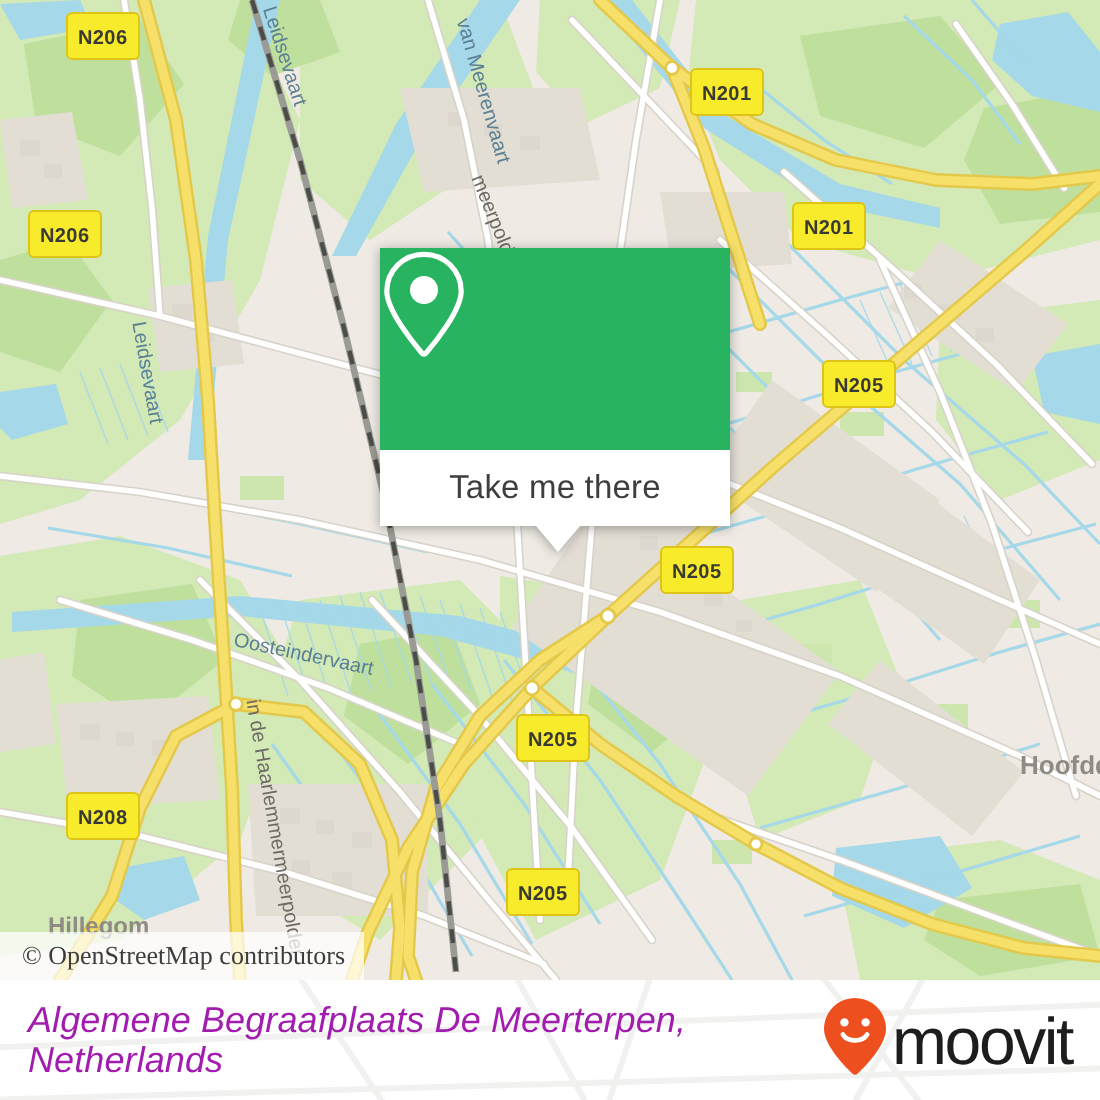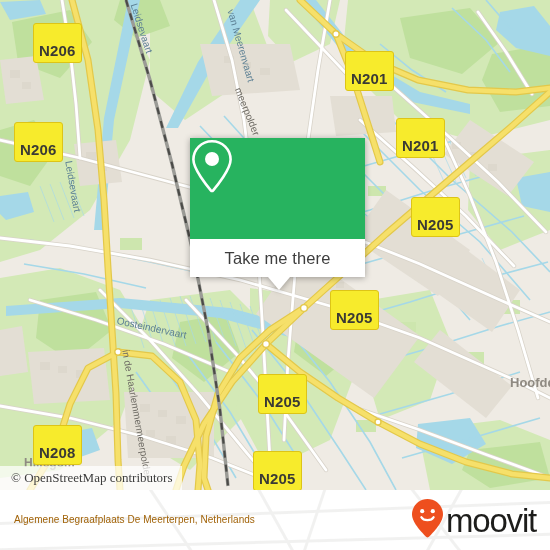--- a/index.html
+++ b/index.html
@@ -30,36 +30,34 @@
   .maplabel.water { color: #5b7f93; }
   .maplabel.place { color: #8f8a82; font-weight: bold; }
 
   
   .shield {
     position: absolute;
     background: #f7eb2c;
     border: 1.5px solid #ddc417;
     border-radius: 3px;
     color: #3a3a35;
-    font-size: 15px;
+    font-size: 10px;
     font-weight: bold;
     letter-spacing: .2px;
     line-height: 1;
-    padding: 19px 5px 4px 5px;
+    padding: 8px 5px 4px 5px;
     font-family: "Liberation Sans", sans-serif;
-    margin-top: 17px;
   }
 
   
   #callout {
     position: absolute;
     left: 190px; top: 124px;
     width: 175px;
     filter: drop-shadow(0 1px 3px rgba(0,0,0,0.33));
-    margin-top: 14px;
   }
   #callout-green {
     background: #27b35f;
     height: 101px;
     display: flex; align-items: center; justify-content: center;
   }
   #pin-icon svg { display: block; }
   #callout-label {
     background: #ffffff;
     height: 38px;
@@ -103,25 +101,26 @@
     opacity: .13;
   }
   #footer-inner {
     position: relative;
     width: 550px; height: 60px;
     display: flex; align-items: center;
     justify-content: space-between;
     padding: 0 14px 0 14px;
   }
   #footer-title {
-    color: #a16207;
-    font-size: 10px;
+    color: #a21caf;
+    font-size: 18px;
     line-height: 20px;
     max-width: 330px;
     letter-spacing: .05px;
+    font-style: italic;
   }
   #moovit-logo { display: flex; align-items: center; gap: 2px; }
   #moovit-wordmark {
     color: #1d1d1b;
     font-size: 33px;
     font-weight: normal;
     letter-spacing: -1.2px;
     line-height: 33px;
   }
 </style>
@@ -392,21 +391,21 @@
 
     <div id="map-shields">
         <div class="shield" style="left: 33px; top: 6px;">N206</div>
         <div class="shield" style="left: 14px; top: 105px;">N206</div>
         <div class="shield" style="left: 345px; top: 34px;">N201</div>
         <div class="shield" style="left: 396px; top: 101px;">N201</div>
         <div class="shield" style="left: 411px; top: 180px;">N205</div>
         <div class="shield" style="left: 330px; top: 273px;">N205</div>
         <div class="shield" style="left: 258px; top: 357px;">N205</div>
         <div class="shield" style="left: 253px; top: 434px;">N205</div>
-        <div class="shield" style="left: 33px; top: 408px;">N208</div>
+        <div class="shield" style="left: 33px; top: 396px;">N208</div>
       </div>
 
     <div id="callout">
       <div id="callout-green">
         <span id="pin-icon">
           <svg width="44" height="56" viewBox="0 0 44 56">
             <path d="M22 3.2 C11.6 3.2 3.4 11.4 3.4 21.6 C3.4 31.3 17.2 48.2 21 52.6 C21.5 53.2 22.5 53.2 23 52.6 C26.8 48.2 40.6 31.3 40.6 21.6 C40.6 11.4 32.4 3.2 22 3.2 Z" fill="none" stroke="#ffffff" stroke-width="2.6"></path>
             <circle cx="22" cy="21" r="7" fill="#ffffff"></circle>
           </svg>
         </span>

